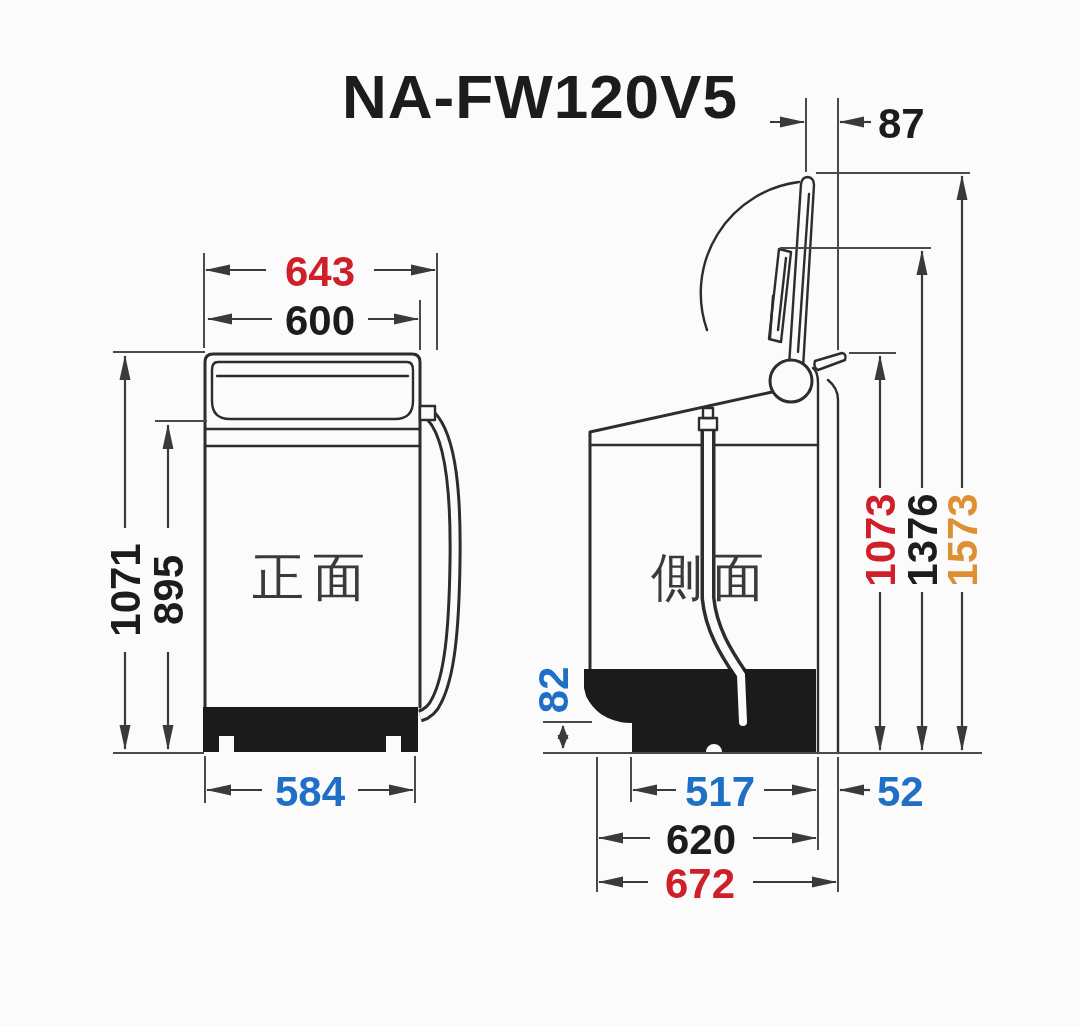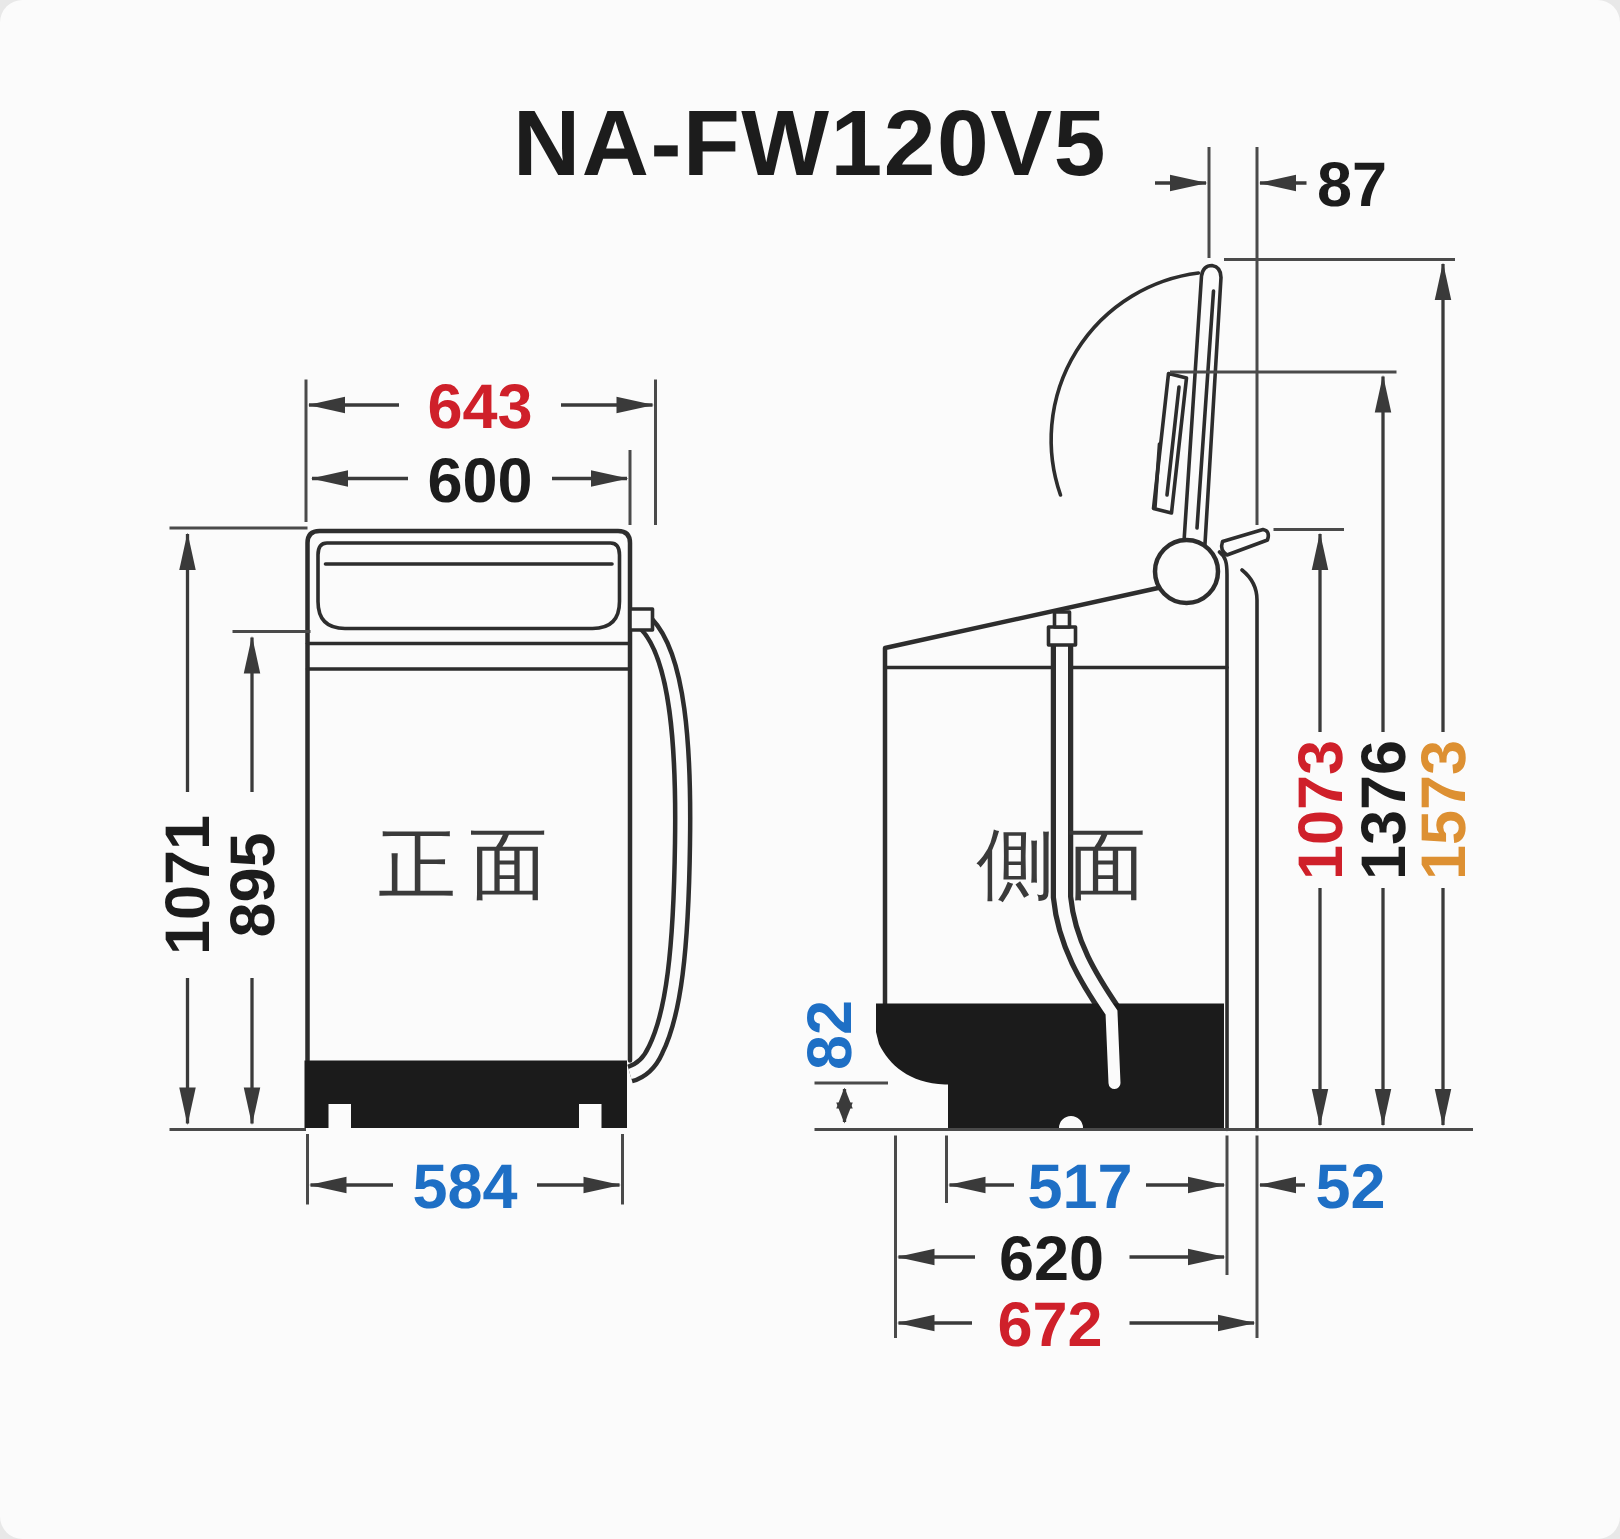--- a/index.html
+++ b/index.html
@@ -1,18 +1,18 @@
 <!DOCTYPE html>
 <html><head>
 <meta charset="utf-8">
 <style>
   html,body{margin:0;padding:0;background:#e8e8e8;}
   .stage{
     position:relative;width:1080px;height:1026px;background:#fbfbfb;
-    font-family:"Liberation Sans",sans-serif;overflow:hidden;border-radius:15px;
+    font-family:"Liberation Sans",sans-serif;overflow:hidden;
   }
   svg{display:block;}
   text{font-family:"Liberation Sans","DejaVu Sans",sans-serif;}
   .num{font-size:42px;font-weight:bold;}
   .title-text{font-size:62px;font-weight:bold;letter-spacing:1px;}
   .kanji{font-size:52px;font-weight:400;letter-spacing:9px;fill:#3a3a3a;}
   .outline{fill:none;stroke:#2d2d2d;stroke-width:3;stroke-linejoin:round;stroke-linecap:round;}
   .outline2{fill:none;stroke:#2d2d2d;stroke-width:2.4;stroke-linejoin:round;stroke-linecap:round;}
   .dimline{fill:none;stroke:#3a3a3a;stroke-width:2.2;}
   .extline{fill:none;stroke:#4a4a4a;stroke-width:2;}

